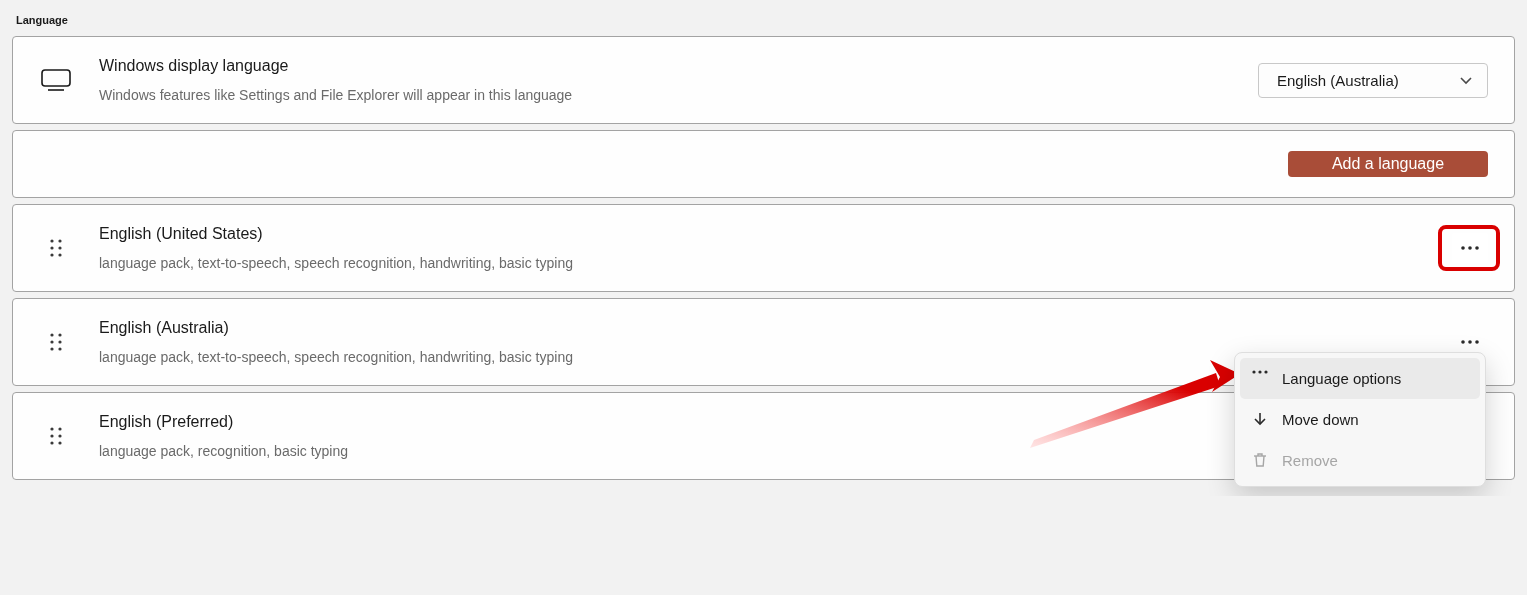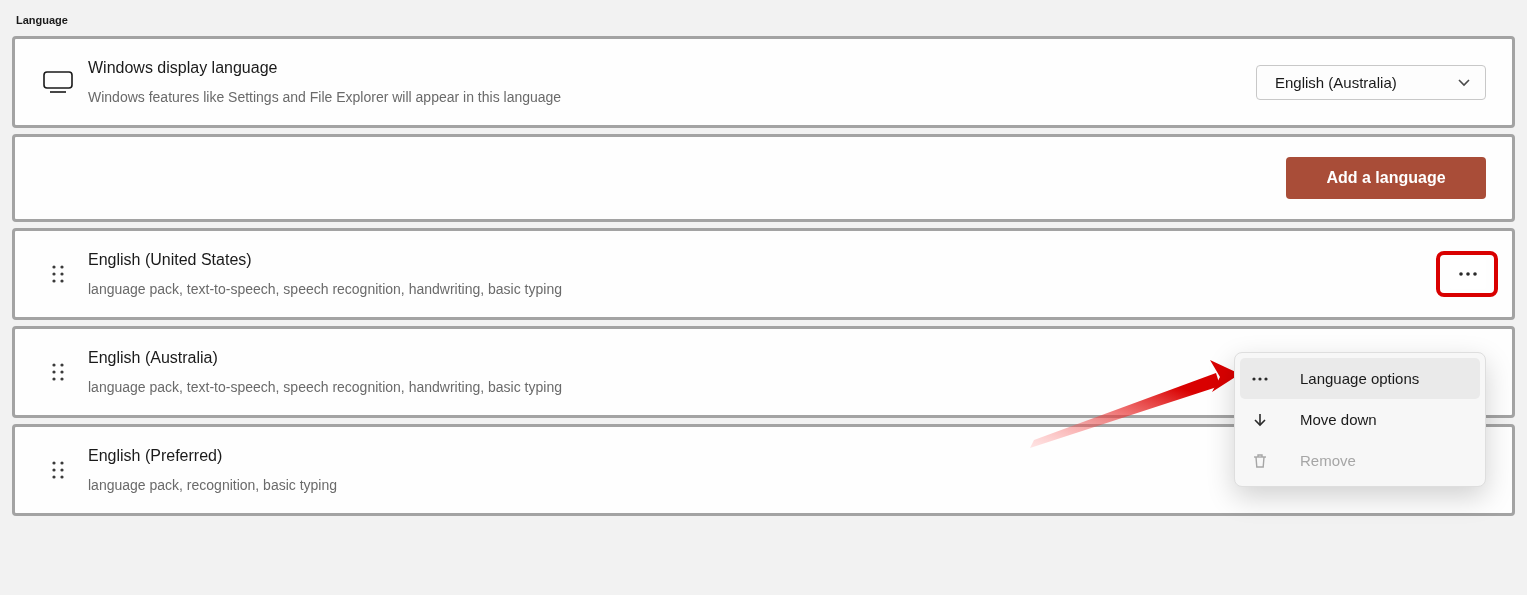--- a/index.html
+++ b/index.html
@@ -11,26 +11,26 @@
     width: 1527px;
     position: relative;
   }
   .section-title {
     font-size: 11px;
     font-weight: 600;
     margin: 4px 0 10px 4px;
   }
   .card {
     background: #fefefe;
-    border: 3px solid #a3a3a3;
+    border: 1px solid #a3a3a3;
     border-radius: 4px;
     padding: 20px 26px;
     display: flex;
     align-items: center;
-    gap: 13px;
+    gap: 26px;
     margin-bottom: 6px;
   }
   .card .left-icon {
     width: 34px;
     display: flex;
     align-items: center;
     justify-content: center;
     flex-shrink: 0;
   }
   .card .body {
@@ -62,23 +62,23 @@
     cursor: pointer;
     min-width: 230px;
     justify-content: space-between;
   }
   .chevron-down svg { display: block; }
   .add-btn {
     background: #a94d38;
     color: #fff;
     border: none;
     border-radius: 4px;
-    padding: 12px 24px;
+    padding: 4px 24px;
     font-size: 16px;
-    font-weight: 700;
+    font-weight: 400;
     cursor: pointer;
     min-width: 200px;
   }
   .lang-item {
     position: relative;
   }
   .lang-item .more-btn {
     width: 36px;
     height: 30px;
     border-radius: 3px;
@@ -110,22 +110,21 @@
     width: 252px;
     background: #f7f7f7;
     border: 1px solid #dedede;
     border-radius: 8px;
     box-shadow: 0 10px 28px rgba(0,0,0,0.18);
     padding: 5px;
     z-index: 100;
   }
   .context-menu .menu-item {
     display: flex;
-    align-items: center;
-    gap: 30px;
+    gap: 12px;
     padding: 12px 10px;
     border-radius: 5px;
     font-size: 15px;
     cursor: pointer;
   }
   .context-menu .menu-item.hovered {
     background: #eaeaea;
   }
   .context-menu .menu-item.disabled {
     color: #a6a6a6;

